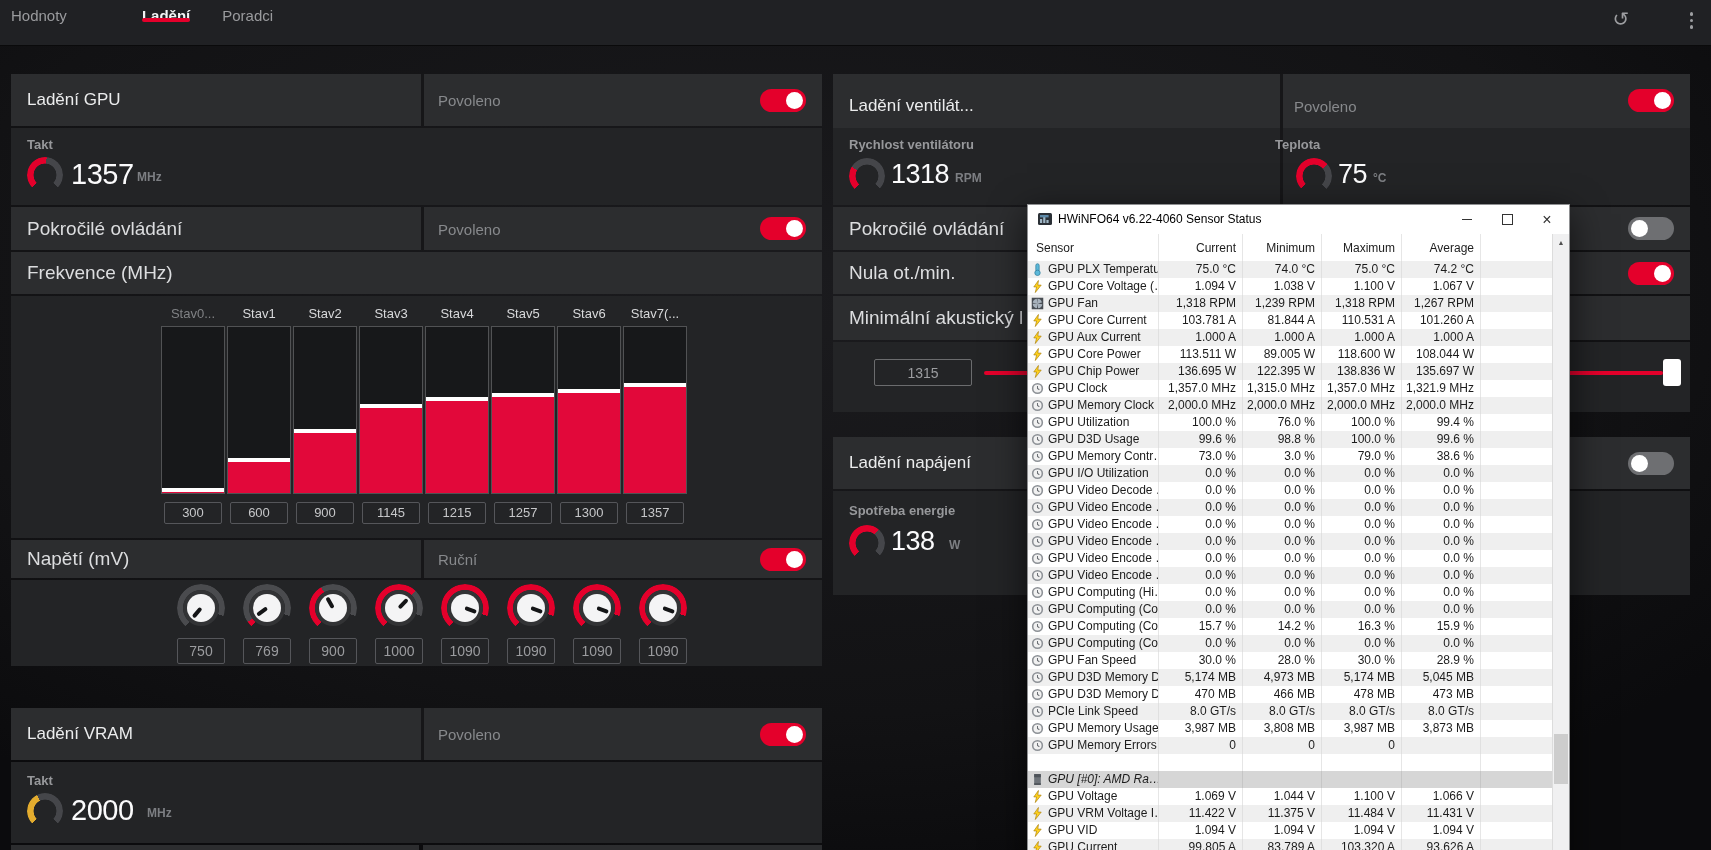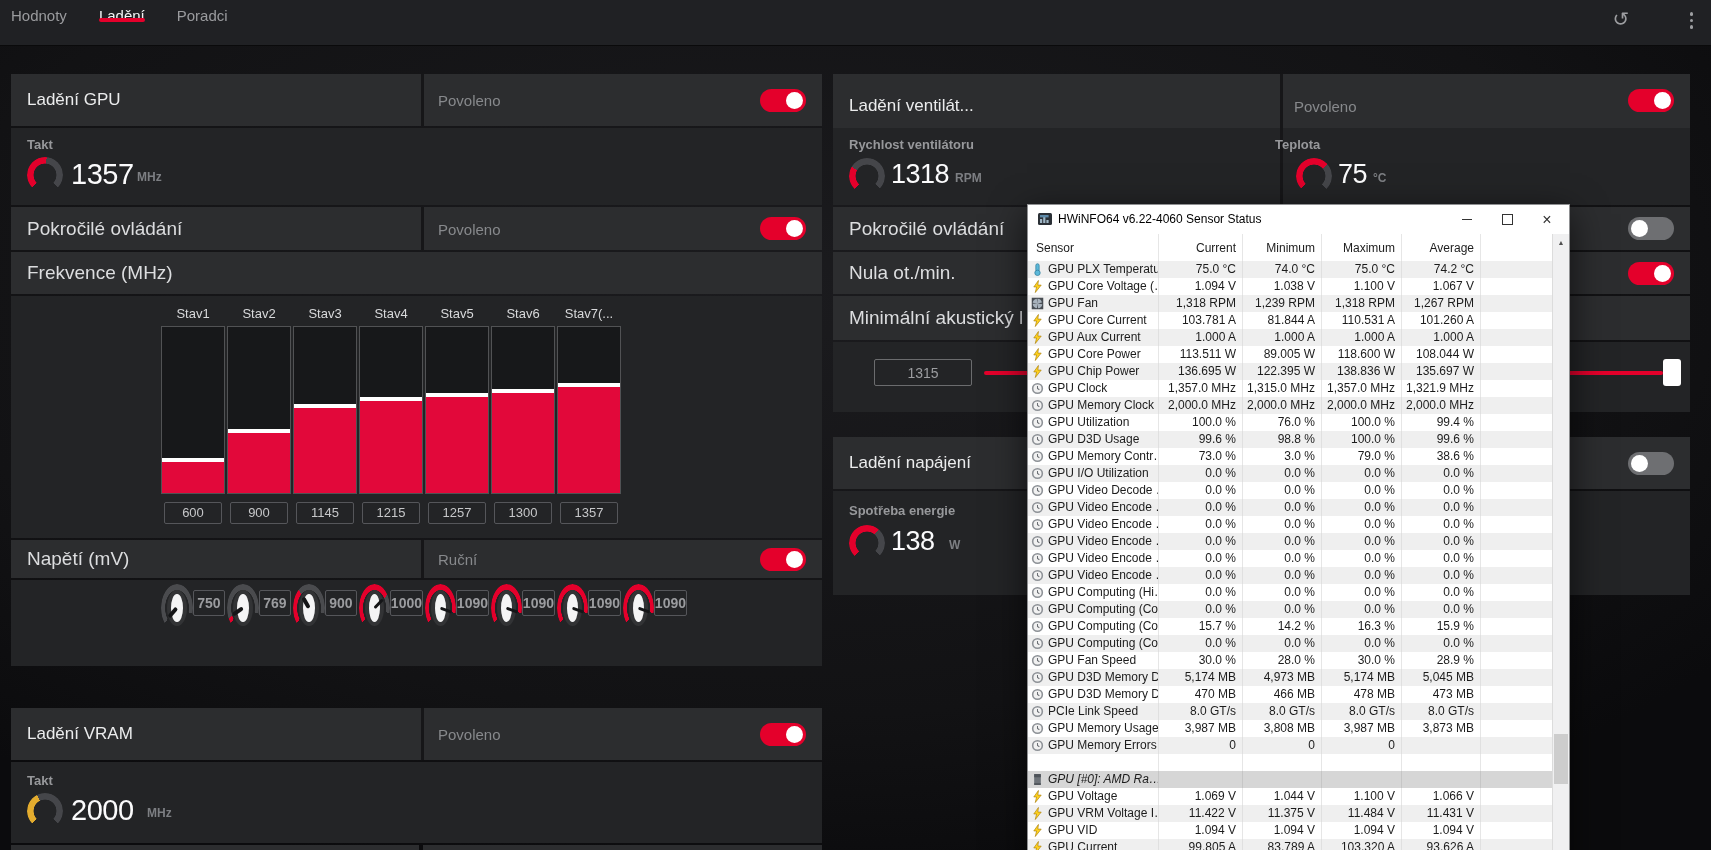--- a/index.html
+++ b/index.html
@@ -3,21 +3,21 @@
 <meta charset="utf-8">
 <style>
   html,body{margin:0;padding:0;background:#0c0c0e;}
   #app{position:relative;width:1711px;height:850px;overflow:hidden;
        font-family:"Liberation Sans",sans-serif;background:
        radial-gradient(1200px 600px at 45% 35%, #1b1b1e 0%, #121214 70%, #0b0b0d 100%);}
   
   #nav{position:absolute;left:0;top:0;width:100%;height:46px;background:#202124;
        border-bottom:1px solid #0a0a0b;display:flex;align-items:flex-start;padding-left:11px;box-sizing:border-box;}
   .tab{position:relative;margin-right:32px;padding-top:7px;font-size:15px;color:#9a9b9e;height:100%;cursor:default;}
-  .tab.active{color:#f3f4f5;font-weight:400;}
+  .tab.active{color:#f3f4f5;font-weight:700;margin-left:43px;}
   .tab.active::after{content:'';position:absolute;left:0;right:0;bottom:2px;height:4px;background:#e4002b;border-radius:2px;}
   #reset-icon{position:absolute;right:77px;top:6px;font-size:20px;color:#9d9ea1;width:26px;height:26px;text-align:center;line-height:26px;}
   #kebab-icon{position:absolute;right:16px;top:10px;display:flex;flex-direction:column;gap:3px;padding:2px;}
   #kebab-icon i{width:3.5px;height:3.5px;border-radius:50%;background:#9d9ea1;}
   
   .blk{position:absolute;box-sizing:border-box;}
   .head{background:#2c2d2f;}
   .body{background:#232426;}
   .rowc{background:#2c2d2f;}
   .vdiv{position:absolute;top:0;bottom:0;width:3px;background:#161618;}
@@ -39,21 +39,21 @@
   .bar-col{width:64px;display:flex;flex-direction:column;align-items:center;}
   .bar-label{height:20px;font-size:13px;color:#d8d9db;}
   .bar-label.dim{color:#808285;}
   .bar-box{position:relative;width:62px;height:166px;border:1px solid #515254;background:#17181a;overflow:hidden;}
   .bar-fill{position:absolute;left:0;right:0;bottom:0;background:#e2083a;}
   .bar-fill::after{content:'';position:absolute;top:0;left:0;right:0;height:4px;background:#ffffff;}
   .bar-val{margin-top:8px;width:56px;height:20px;line-height:20px;text-align:center;
            border:1px solid #55565a;border-radius:2px;font-size:13px;color:#c6c7c9;}
   
   #knobs{position:absolute;left:150px;top:4px;display:flex;gap:2px;}
-  .knob-col{width:64px;display:flex;flex-direction:row;align-items:flex-start;font-weight:bold;}
+  .knob-col{width:64px;display:flex;flex-direction:column;align-items:flex-end;}
   .knob{position:relative;width:48px;height:48px;}
   .knob-arc{position:absolute;inset:0;border-radius:50%;
             -webkit-mask:radial-gradient(closest-side,transparent 73%,#000 76%);
             mask:radial-gradient(closest-side,transparent 73%,#000 76%);}
   .knob-face{position:absolute;inset:10px;border-radius:50%;background:#f4f4f5;box-shadow:0 0 0 4px #323335;}
   .knob-needle{position:absolute;inset:10px;border-radius:50%;}
   .knob-needle::before{content:'';position:absolute;left:50%;top:2px;width:3.5px;height:12px;margin-left:-1.75px;
                        background:#141517;border-radius:2px;}
   .knob-val{margin-top:6px;width:46px;height:24px;line-height:24px;text-align:center;border:1px solid #55565a;
             border-radius:2px;font-size:14px;color:#9b9c9f;}
@@ -132,20 +132,27 @@
     <div class="toggle on" style="top:10px;"></div>
   </div>
 
   <div class="blk rowc" style="left:11px;top:252px;width:811px;height:42px;">
     <div class="row-label">Frekvence (MHz)</div>
   </div>
 
   <div class="blk body" style="left:11px;top:296px;width:811px;height:242px;">
     <div id="freq-bars">
         <div class="bar-col">
+          <div class="bar-label dim">Stav0...</div>
+          <div class="bar-box">
+            <div class="bar-fill" style="height: 3%; background: rgb(226, 8, 58);"></div>
+          </div>
+          <div class="bar-val">300</div>
+        </div>
+        <div class="bar-col">
           <div class="bar-label">Stav1</div>
           <div class="bar-box">
             <div class="bar-fill" style="height: 20.9%; background: rgb(226, 8, 58);"></div>
           </div>
           <div class="bar-val">600</div>
         </div>
         <div class="bar-col">
           <div class="bar-label">Stav2</div>
           <div class="bar-box">
             <div class="bar-fill" style="height: 38.8%; background: rgb(226, 8, 58);"></div>

